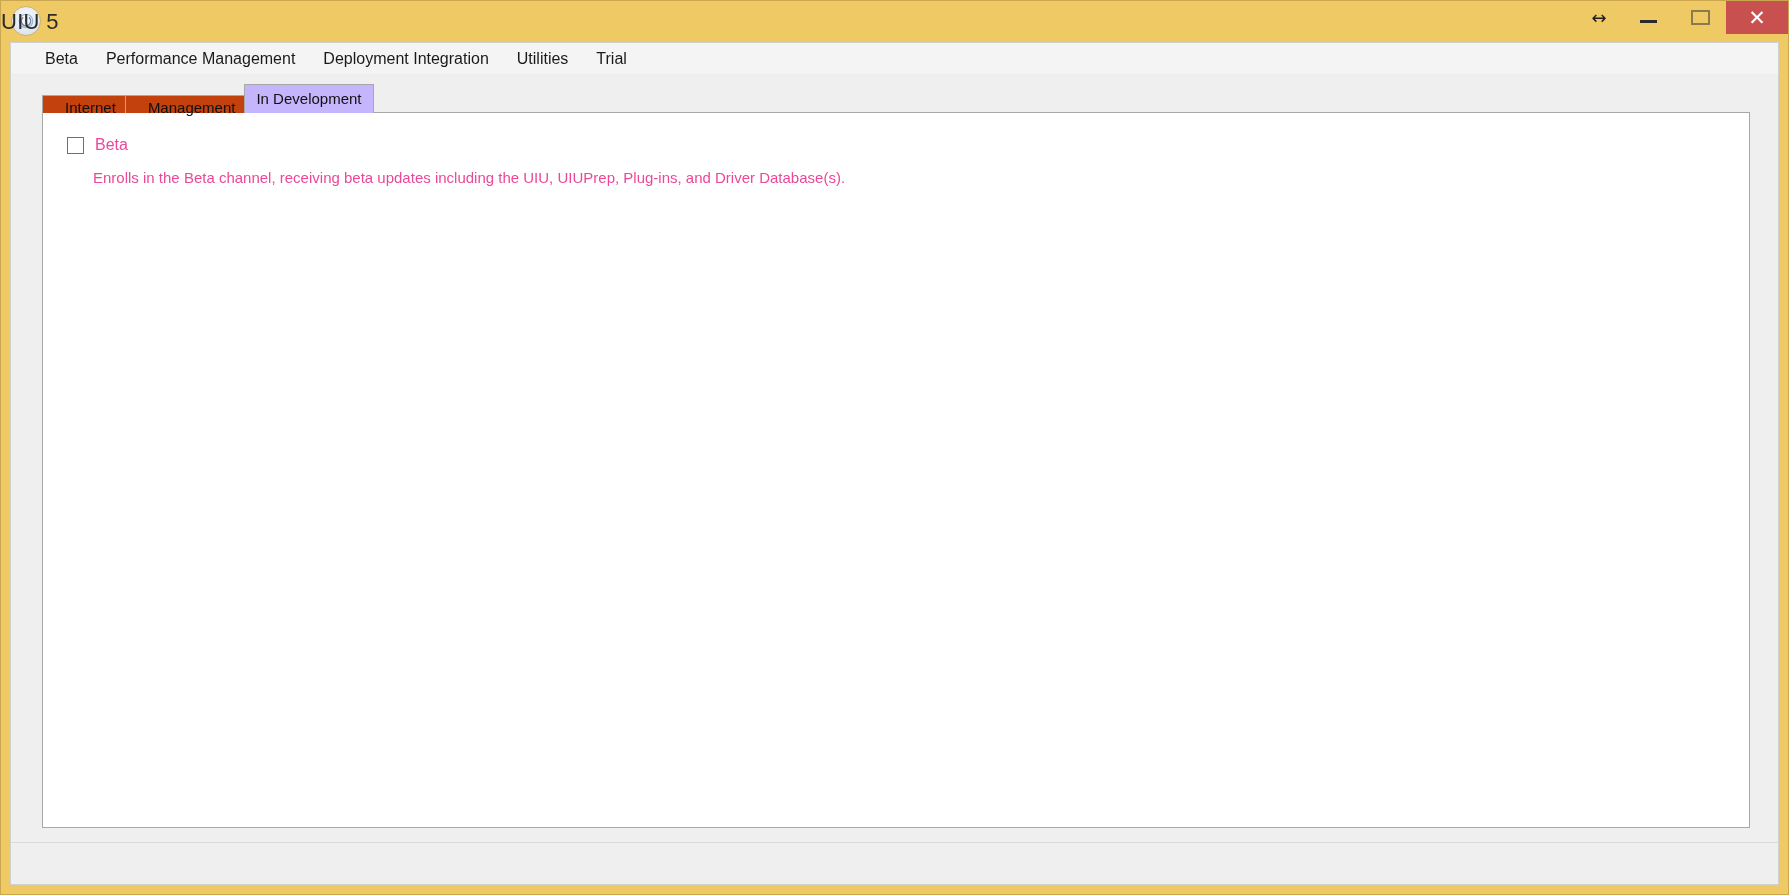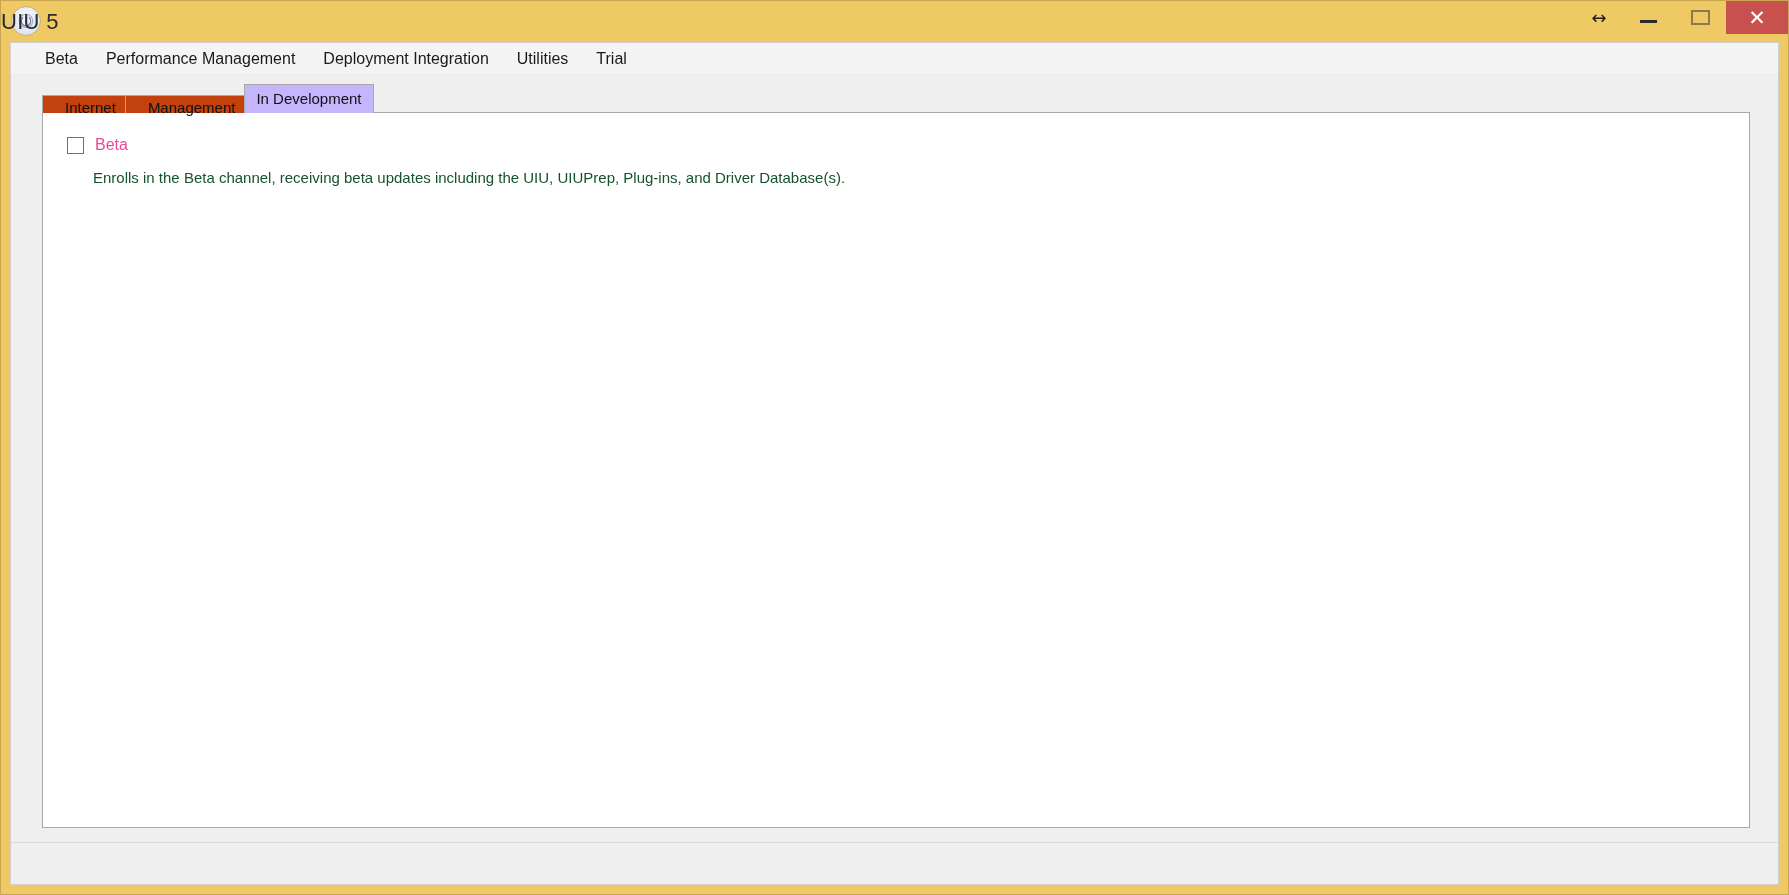--- a/index.html
+++ b/index.html
@@ -228,21 +228,21 @@
     flex: 0 0 17px;
   }
   #beta-label {
     font-size: 16px;
     color: #ec4899;
   }
   #beta-description {
     margin-top: 14px;
     margin-left: 26px;
     font-size: 15px;
-    color: #14532d;
+    color: #ec4899;
   }
 
   
   #status-bar {
     flex: 0 0 42px;
     background: #efefef;
     border-top: 1px solid #dadada;
     display: flex;
     align-items: center;
     padding: 0 14px;

